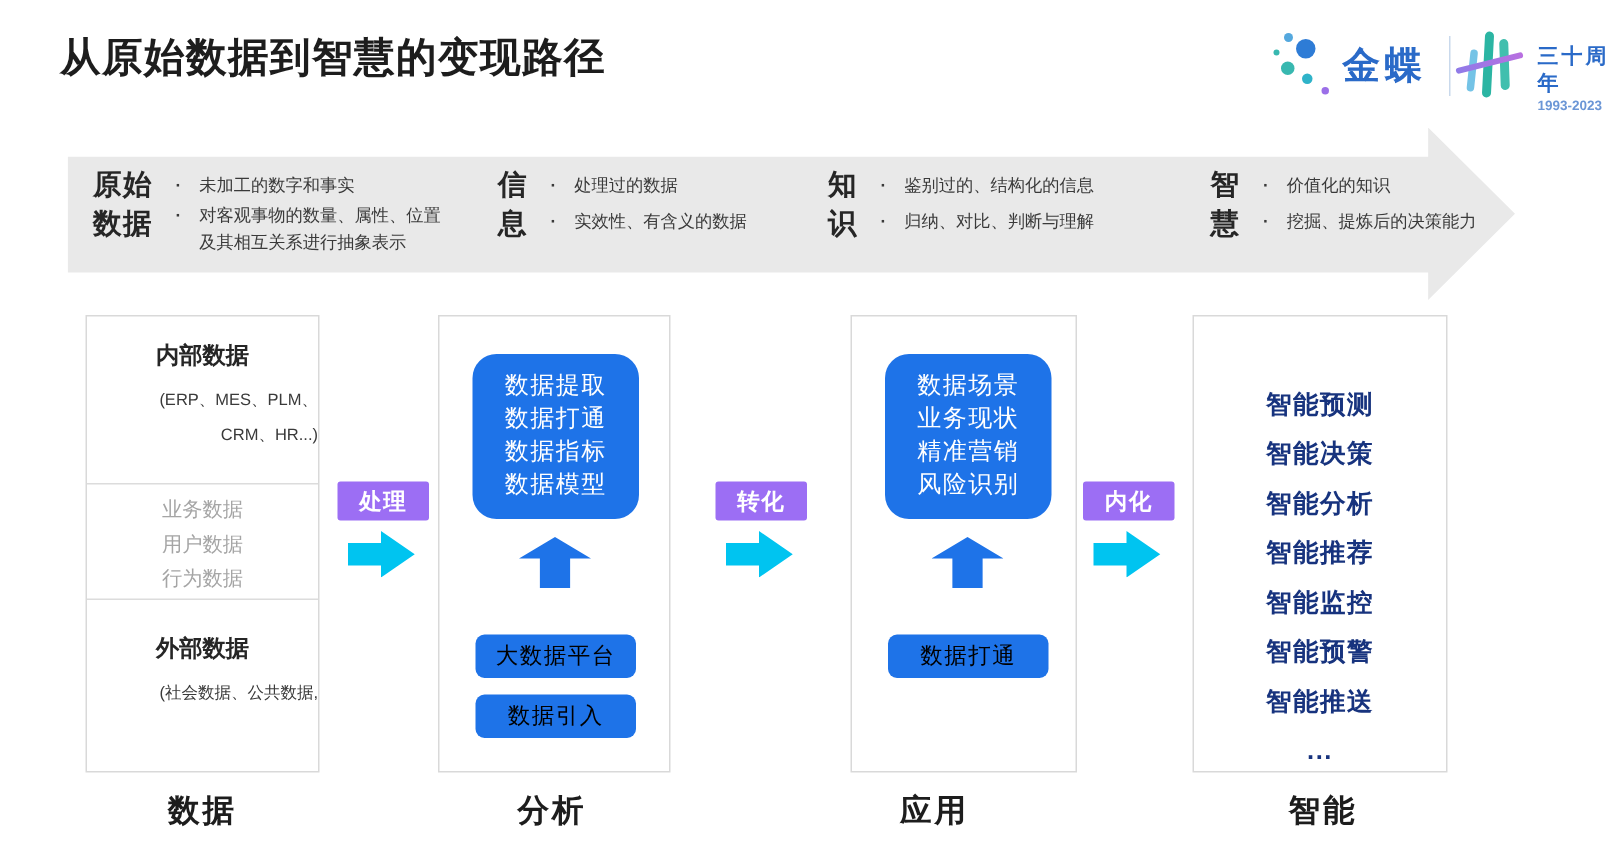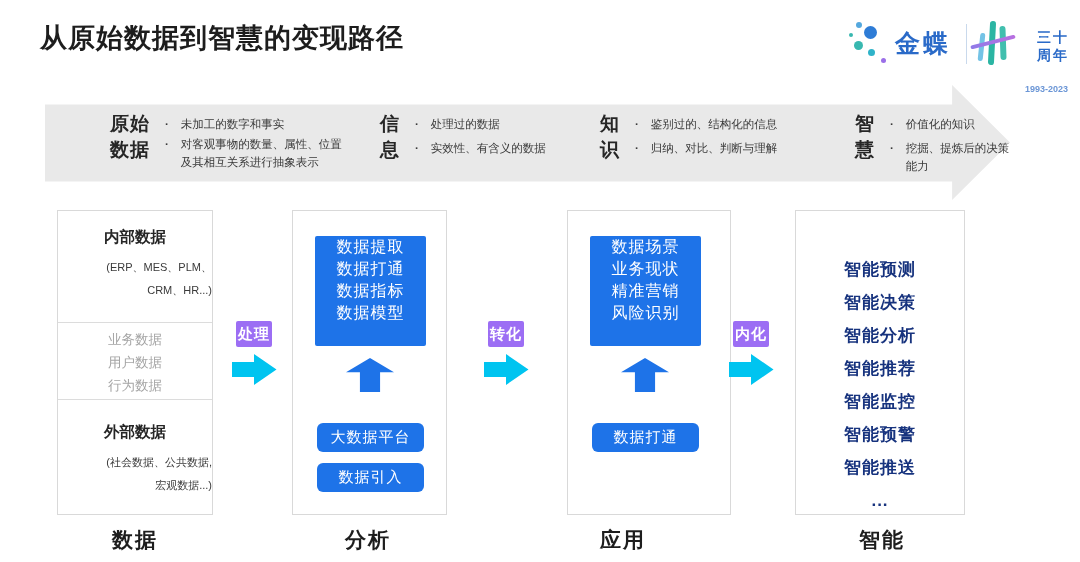--- a/index.html
+++ b/index.html
@@ -23,69 +23,69 @@
                 color:#2A6AC8; letter-spacing:3px; }
   .logo-divider { position:absolute; left:121px; top:10px; width:1px; height:40px; background:#C9D9EC; }
   .logo-mark { position:absolute; left:130px; top:4px; width:44px; height:50px; }
   .stroke { position:absolute; border-radius:4px; }
   .st1 { left:4px;  top:15px; width:5px; height:28px; background:#74C3E6; transform:rotate(6deg); }
   .st2 { left:14px; top:3px;  width:6px; height:44px; background:#2BB5A3; transform:rotate(3deg); }
   .st3 { left:25px; top:8px;  width:6px; height:34px; background:#41BFAE; transform:rotate(-2deg); }
   .slash { position:absolute; left:-5px; top:22px; width:46px; height:4px; border-radius:2px;
            background:linear-gradient(90deg,#8F7BE8,#B96FE0); transform:rotate(-14deg); }
   .logo-ann { position:absolute; left:180px; top:15px; }
-  .ann-title { font-size:14px; font-weight:700; color:#2A6AC8; letter-spacing:2px;margin-left:12px; }
-  .ann-years { font-size:9px; font-weight:700; color:#6B96D6; margin-top:19px; }
+  .ann-title { font-size:14px; font-weight:700; color:#2A6AC8; letter-spacing:2px; }
+  .ann-years { font-size:9px; font-weight:700; color:#6B96D6; margin-top:0; }
 
   
   .banner-shape { position:absolute; left:45px; top:85px; width:965px; height:115px; background:#E9E9E9;
                   clip-path:polygon(0 17%,94% 17%,94% 0,100% 50%,94% 100%,94% 84%,0 84%); }
   .banner-content { position:absolute; left:45px; top:85px; width:965px; height:115px; }
   .stage { position:absolute; top:26px; display:flex; }
   .stage-name { font-size:19px; font-weight:700; color:#262626; line-height:26px;
-                white-space:pre-line; letter-spacing:1px;margin-left:48px; }
+                white-space:pre-line; letter-spacing:1px; }
   .stage-bullets { margin-left:15px; padding-top:4px; }
   .stage-bullets.w { width:178px; }
   .bullet { display:flex; font-size:11.5px; color:#3a3a3a; line-height:18px; }
   .bullet + .bullet { margin-top:2px; }
   .gap .bullet + .bullet { margin-top:6px; }
   .dot-glyph { margin-right:12px; font-weight:700; }
   .s1pos { left:17px; } .s2pos { left:287px; } .s3pos { left:507px; } .s4pos { left:762px; }
 
   
   .col { position:absolute; top:210px; height:305px; background:#fff; border:1px solid #D9D9D9; }
   .col-data { left:57px; width:156px; }
   .col-analysis { left:292px; width:155px; }
-  .col-app { left:567px; width:164px; }
+  .col-app { left:567px; width:151px; }
   .col-intel { left:795px; width:170px; text-align:center; padding-top:42px; }
 
   .sec1 { height:111px; text-align:center; padding-top:16px; }
   .sec-title { font-size:15.5px; font-weight:700; color:#262626; margin-bottom:8px; }
   .sec-line { font-size:11px; color:#3a3a3a; line-height:23px;text-align:right; }
   .divider { border-top:1px solid #DCDCDC; }
   .sec2 { height:76px; text-align:center; padding-top:5px; }
   .mid-item { font-size:13.5px; color:#A5A5A5; line-height:23px; }
   .sec3 { text-align:center; padding-top:22px; }
 
   .blue-card { position:absolute; left:22px; top:25px; width:111px; height:110px; background:#1E73E8;
-               border-radius:2px; color:#fff; text-align:center; }
+               border-radius:16px; color:#fff; text-align:center; padding-top:11px; }
   .card-line { font-size:16px; line-height:22px; letter-spacing:1px; }
   .up-arrow { position:absolute; left:53px; top:147px; width:48px; height:34px; background:#1E73E8;
               clip-path:polygon(50% 0,100% 42%,71% 42%,71% 100%,29% 100%,29% 42%,0 42%); }
   .pill-btn { position:absolute; left:24px; width:107px; height:29px; background:#1E73E8; border:none;
-              border-radius:6px; color:#ffffff; font-size:15px; font-family:inherit; letter-spacing:1px;
+              border-radius:6px; color:#000000; font-size:15px; font-family:inherit; letter-spacing:1px;
               display:flex; align-items:center; justify-content:center; cursor:pointer; }
   .btn1 { top:212px; } .btn2 { top:252px; }
 
   .intel-item { font-size:17px; font-weight:700; color:#17337E; line-height:33px; letter-spacing:1px; }
 
   
   .connector { position:absolute; width:58px; text-align:center; }
   .c1 { left:225px; top:321px; } .c2 { left:477px; top:321px; } .c3 { left:722px; top:321px; }
-  .conn-label { width:36px; height:26px; background:#9C6EF4; color:#fff; font-size:15px; font-weight:700;
+  .conn-label { width:61px; height:26px; background:#9C6EF4; color:#fff; font-size:15px; font-weight:700;
                 display:flex; align-items:center; justify-content:center; border-radius:2px;
                 margin:0 auto; letter-spacing:1px; }
   .conn-arrow { width:45px; height:31px; background:#00C4F0; margin:7px auto 0;
                 clip-path:polygon(0 26%,50% 26%,50% 0,100% 50%,50% 100%,50% 74%,0 74%); }
 
   
   .bottom-label { position:absolute; top:526px; width:90px; text-align:center; font-size:21px;
                   font-weight:700; color:#1d1d1d; letter-spacing:2px; }
   .bl1 { left:90px; } .bl2 { left:323px; } .bl3 { left:578px; } .bl4 { left:837px; }
 </style>
@@ -192,21 +192,20 @@
     <div class="divider"></div>
     <div class="sec2">
       <div class="mid-item">业务数据</div>
       <div class="mid-item">用户数据</div>
       <div class="mid-item">行为数据</div>
     </div>
     <div class="divider"></div>
     <div class="sec3">
       <div class="sec-title">外部数据</div>
       <div class="sec-line">(社会数据、公共数据,</div>
-      <div class="sec-line">宏观数据...)</div>
     </div>
   </div>
 
   <div class="connector c1">
     <div class="conn-label">处理</div>
     <div class="conn-arrow"></div>
   </div>
 
   <div class="col col-analysis">
     <div class="blue-card">

